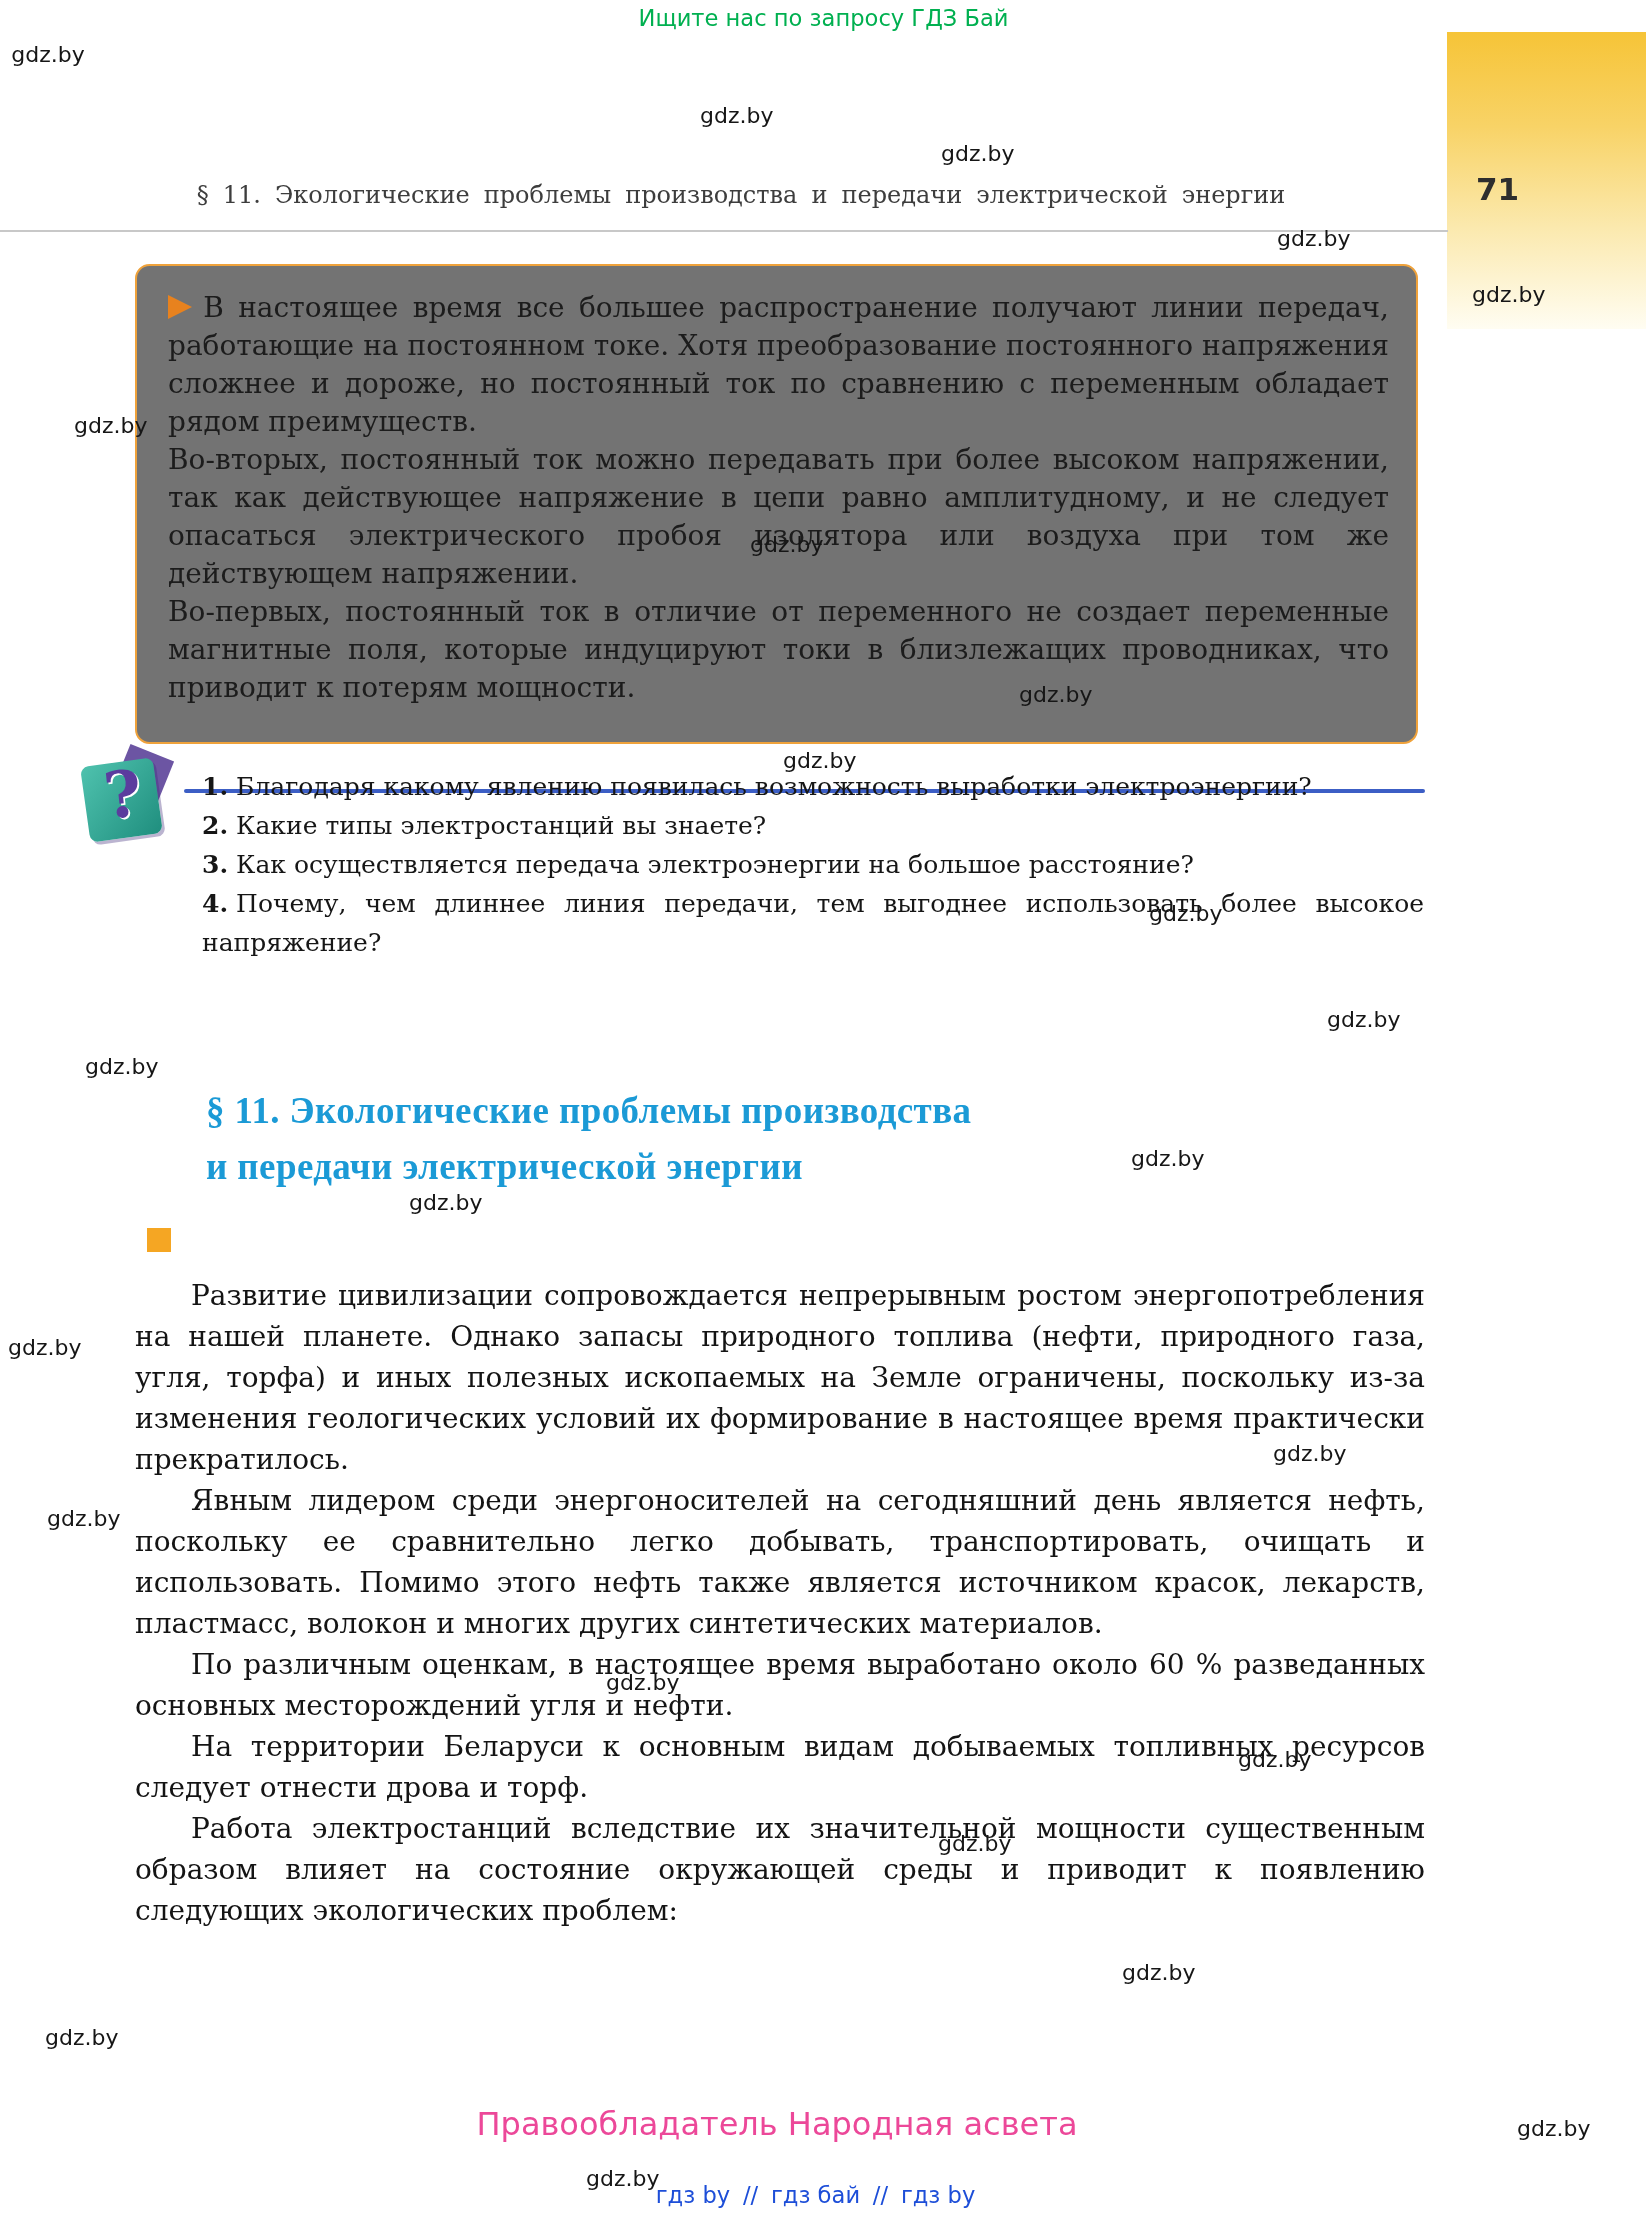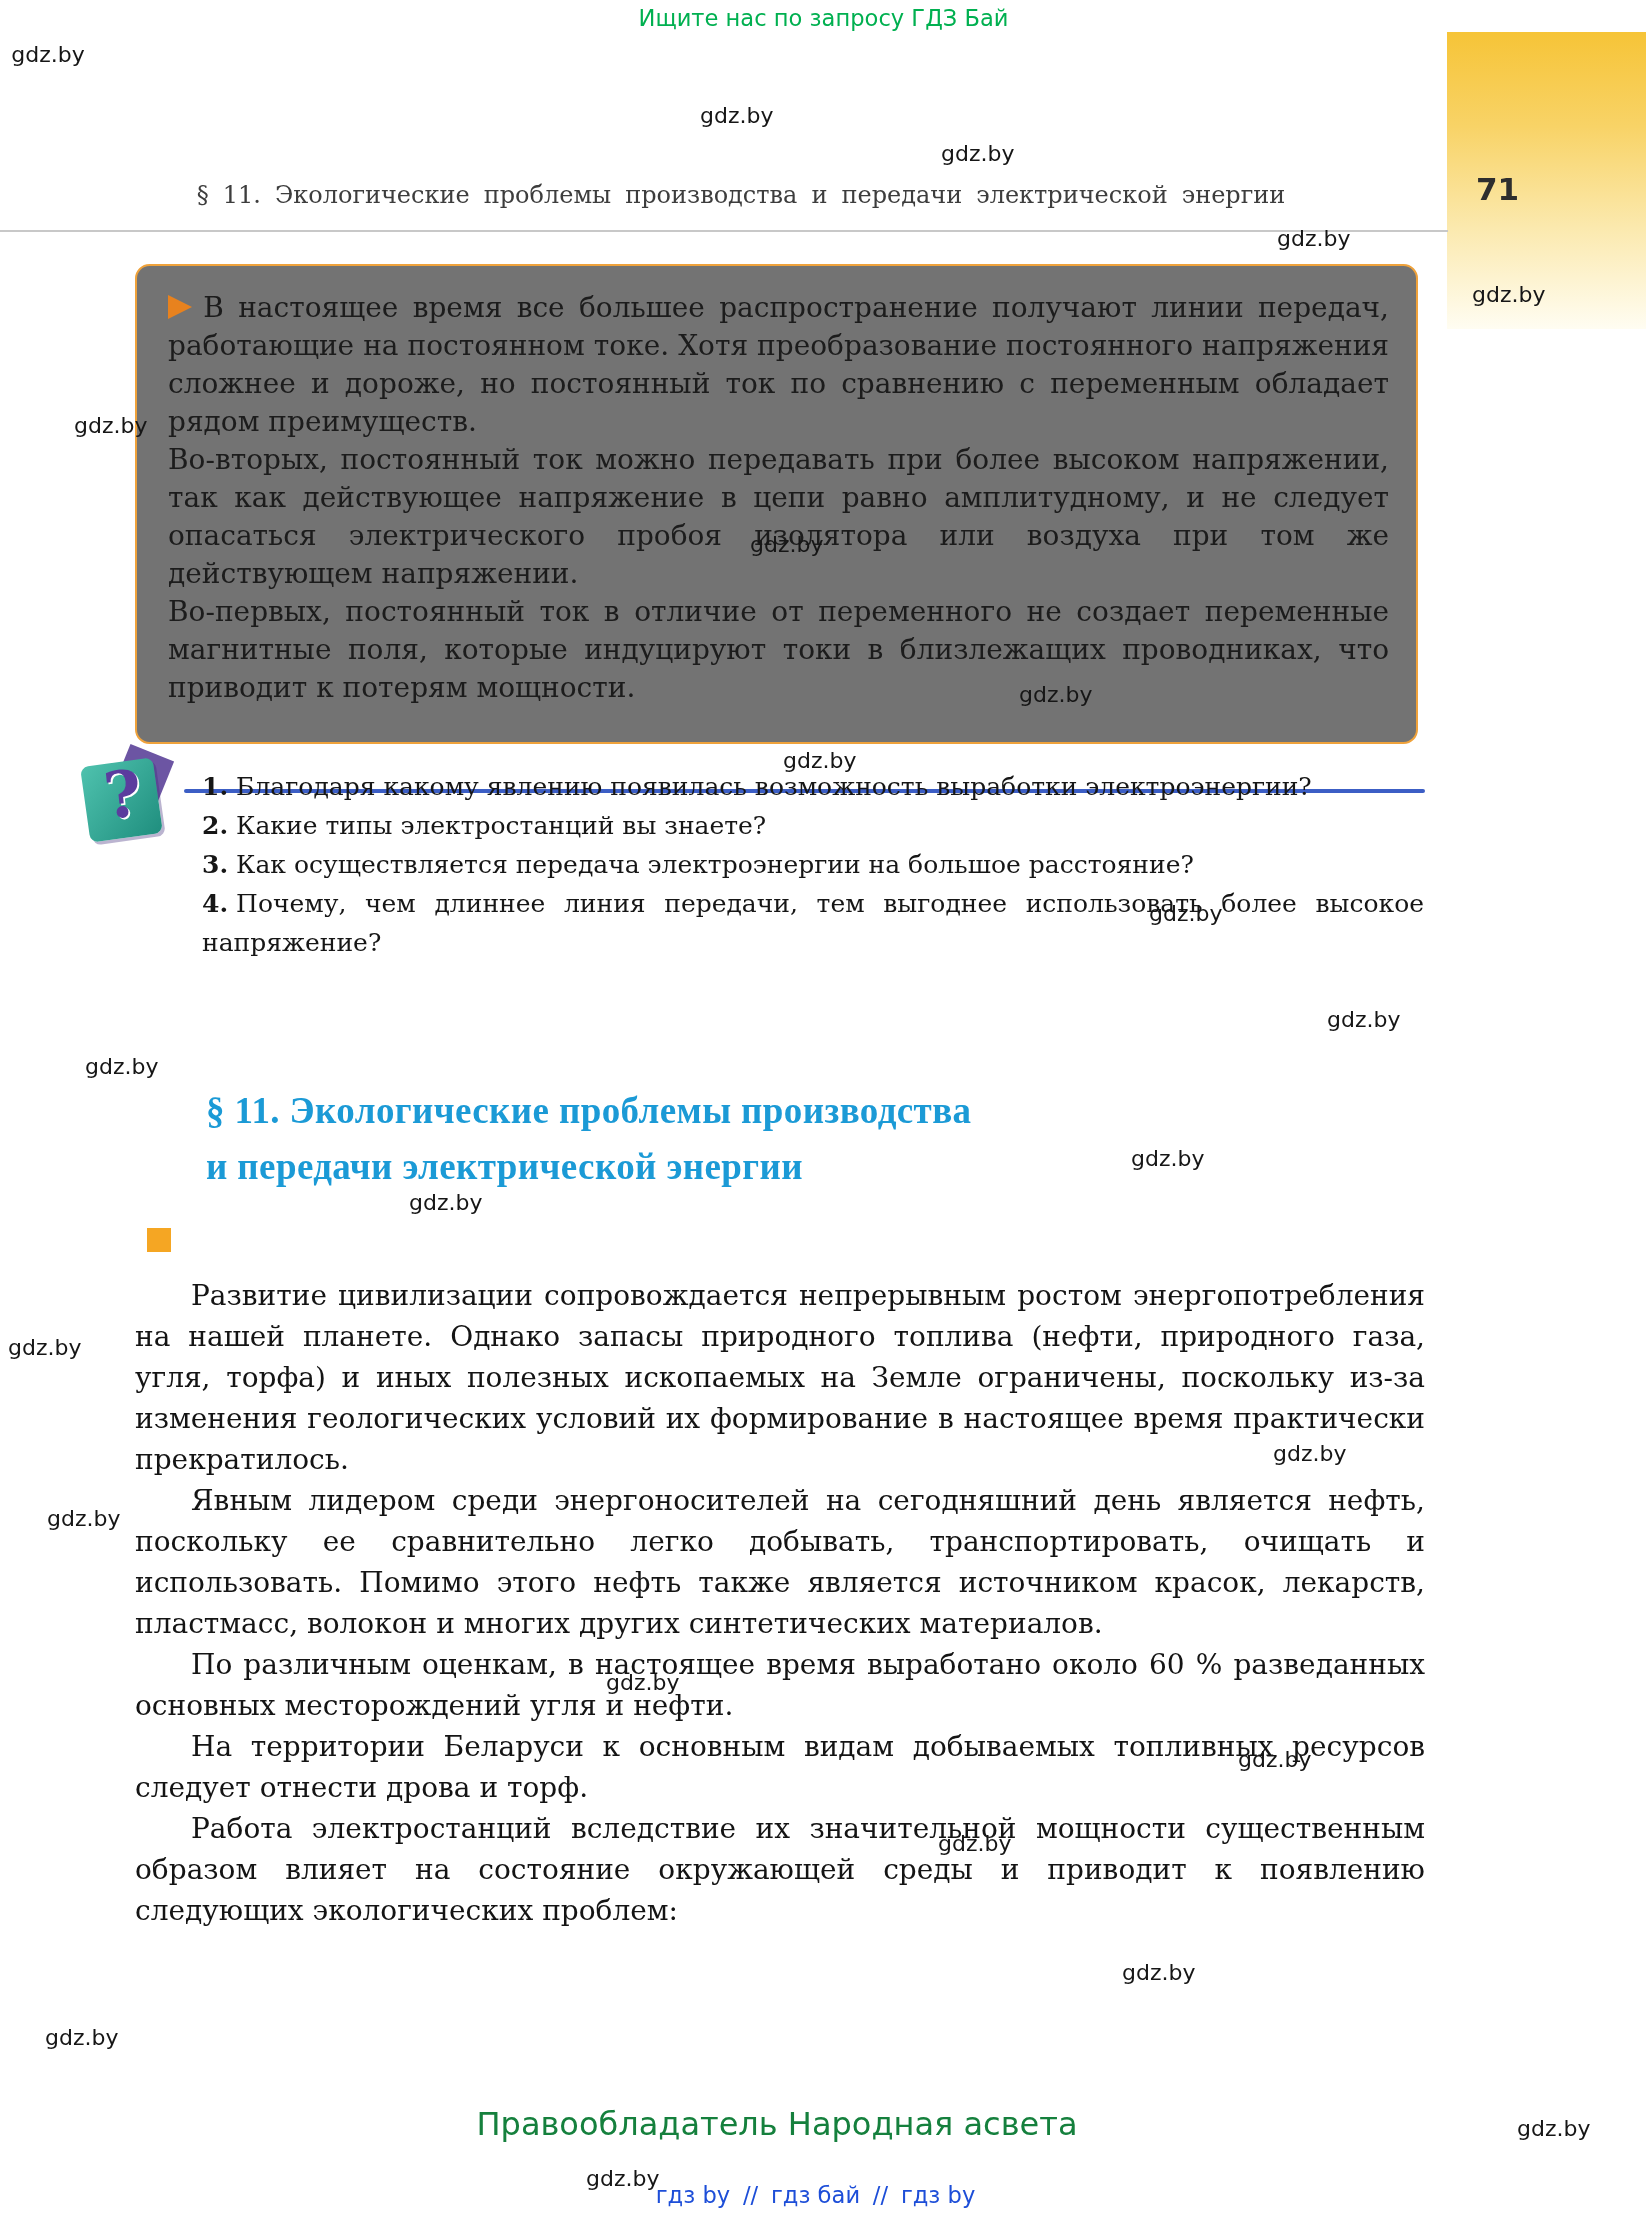--- a/index.html
+++ b/index.html
@@ -97,21 +97,21 @@
   
   .body-text { position:absolute; top:1275px; left:135px; width:1290px; }
   .body-text p {
     margin:0; font-size:28px; line-height:41px; text-align:justify;
     text-indent:56px; color:#141414;
   }
 
   
   .footer-pink {
     position:absolute; top:2105px; left:0; width:1554px; text-align:center;
-    font:32px "DejaVu Sans", sans-serif; color:#15803d;
+    font:32px "DejaVu Sans", sans-serif; color:#ec4899;
   }
   .bottom-links {
     position:absolute; top:2182px; left:0; width:1631px; text-align:center;
     font:22.6px "DejaVu Sans", sans-serif; color:#1d4ed8;
   }
   .bottom-links span { margin:0 6.4px; }
 </style>
 </head>
 <body>
 

